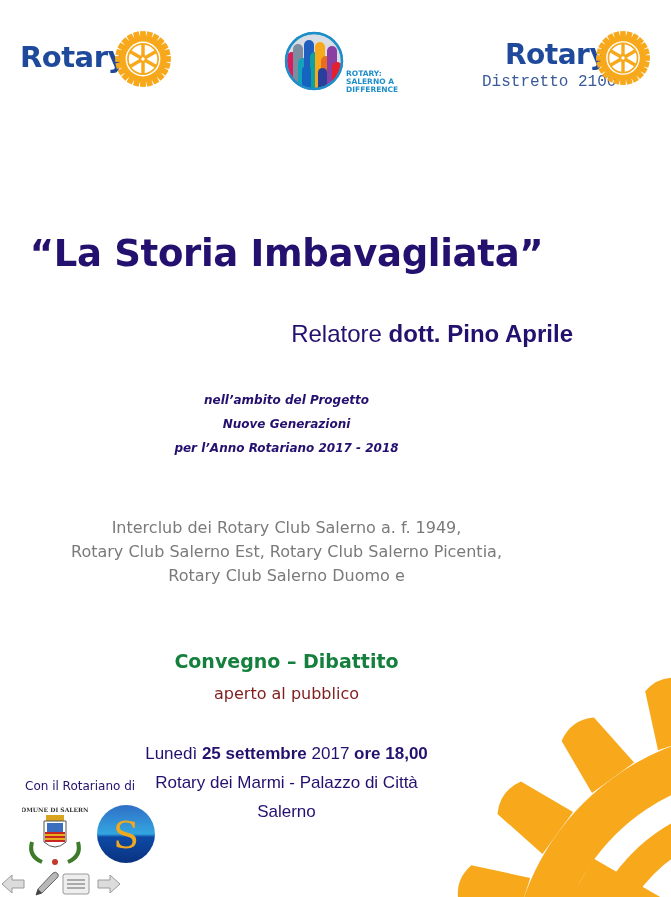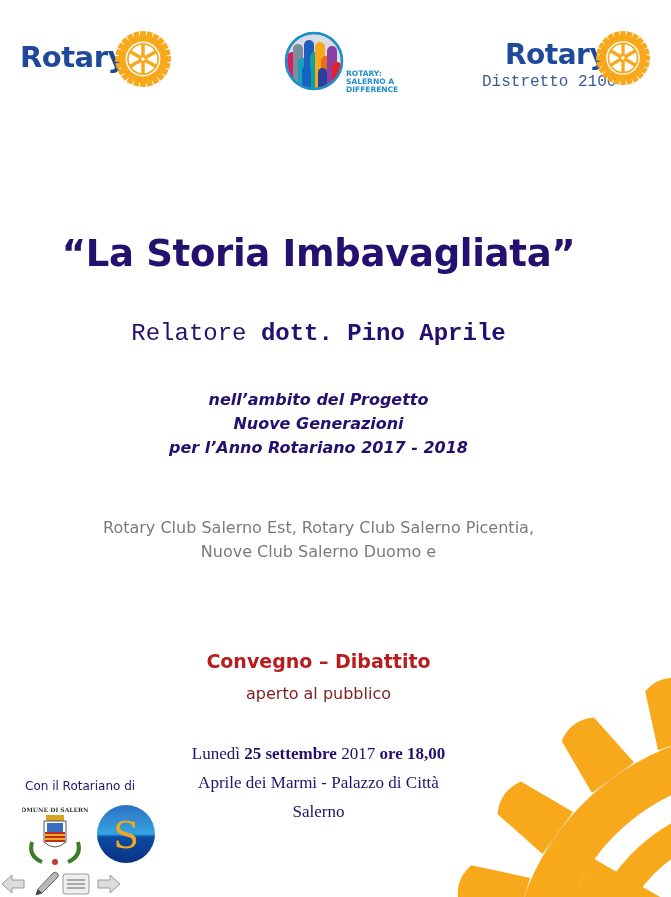--- a/index.html
+++ b/index.html
@@ -5,29 +5,29 @@
   html, body { margin:0; padding:0; }
   body {
     width:671px; height:897px; background:#ffffff; position:relative; overflow:hidden;
     font-family: "Liberation Sans", "DejaVu Sans", sans-serif;
   }
   .abs { position:absolute; }
   .rotary-word {
     font-family: "DejaVu Sans", sans-serif; font-weight:bold; color:#1f4a9c;
     letter-spacing:-0.5px;
   }
-  .center { text-align:center; left:0; width:573px;padding-left:32px; }
+  .center { text-align:center; left:0; width:573px; }
   .title { top:232px; font-size:37px; font-weight:bold; color:#24106e; font-family:"DejaVu Sans", sans-serif; letter-spacing:-0.3px; }
-  .speaker { top:320px; font-size:24px; color:#24106e; font-family:Liberation Mono, monospace; }
+  .speaker { top:320px; font-size:24px; color:#24106e; font-family:Liberation Sans, sans-serif;text-align:right; }
   .speaker b { font-weight:bold; }
-  .project { top:388px; font-size:16px; font-weight:bold; font-style:italic; color:#24106e; line-height:24px; font-family:"DejaVu Sans", sans-serif; }
+  .project { top:388px; font-size:12px; font-weight:bold; font-style:italic; color:#24106e; line-height:24px; font-family:"DejaVu Sans", sans-serif; }
   .clubs { top:516px; font-size:16px; color:#7a7a7a; line-height:24px; font-family:"DejaVu Sans", sans-serif; }
-  .conv { top:650px; font-size:19px; font-weight:bold; color:#b91c1c; font-family:"DejaVu Sans", sans-serif; }
+  .conv { top:650px; font-size:19px; font-weight:bold; color:#15803d; font-family:"DejaVu Sans", sans-serif; }
   .open { top:684px; font-size:16px; color:#7f1d1d; font-family:"DejaVu Sans", sans-serif; }
-  .when { top:739px; font-size:17px; color:#24106e; line-height:29px; font-family:Liberation Serif, serif; }
+  .when { top:739px; font-size:17px; color:#24106e; line-height:29px; font-family:Liberation Sans, sans-serif; }
   .when b { font-weight:bold; }
   .patro { left:25px; top:779px; font-size:12px; color:#24106e; font-family:"DejaVu Sans", sans-serif; }
 </style>
 </head>
 <body>
 
 <div class="abs" style="left:20px;top:30px;width:160px;height:58px;">
   <span class="abs rotary-word" style="left:0;top:10px;font-size:29px;">Rotary</span>
   <svg class="abs" style="left:94px;top:0;" width="58" height="58" viewBox="0 0 100 100">
     <g fill="#f7a81b">
@@ -179,35 +179,36 @@
   <b>dott. Pino Aprile</b>
 </div>
 
 <div class="abs center project">
   <div>nell’ambito del Progetto</div>
   <div>Nuove Generazioni</div>
   <div>per l’Anno Rotariano 2017 - 2018</div>
 </div>
 
 <div class="abs center clubs">
+  <div>Interclub dei Rotary Club Salerno a. f. 1949,</div>
   <div>Rotary Club Salerno Est, Rotary Club Salerno Picentia,</div>
-  <div>Nuove Club Salerno Duomo e</div>
+  <div>Rotary Club Salerno Duomo e</div>
 </div>
 
 <div class="abs center conv">Convegno – Dibattito</div>
 <div class="abs center open">aperto al pubblico</div>
 
 <div class="abs center when">
   <div>
     <span>Lunedì</span>
     <b>25 settembre</b>
     <span>2017</span>
     <b>ore 18,00</b>
   </div>
-  <div>Aprile dei Marmi - Palazzo di Città</div>
+  <div>Rotary dei Marmi - Palazzo di Città</div>
   <div>Salerno</div>
 </div>
 
 <div class="abs patro">Con il Rotariano di</div>
 
 <svg class="abs" style="left:22px;top:802px;" width="66" height="64" viewBox="0 0 66 64">
   <path d="M8 20 A26 26 0 0 1 58 20" fill="none" stroke="#333" stroke-width="0"></path>
   <text x="33" y="10" font-size="6" text-anchor="middle" fill="#333" font-family="DejaVu Serif, serif" font-weight="bold">COMUNE DI SALERNO</text>
   <path d="M10 40 Q6 54 20 60 M56 40 Q60 54 46 60" stroke="#3d7a2a" stroke-width="4" fill="none"></path>
   <rect x="24" y="13" width="18" height="6" fill="#d9a520"></rect>

